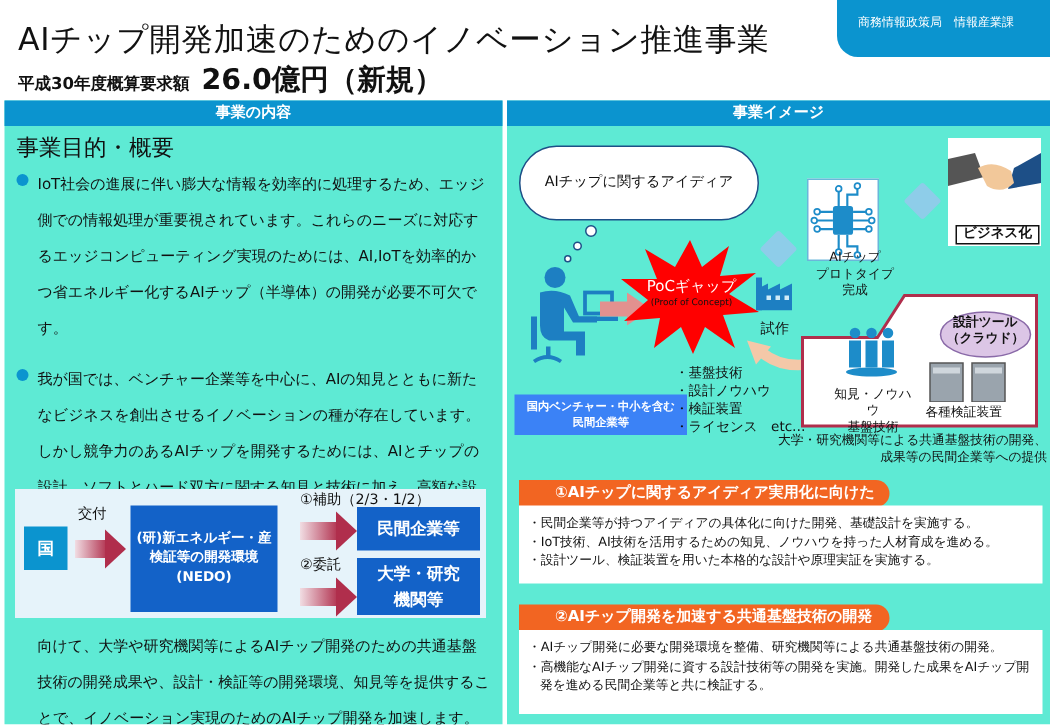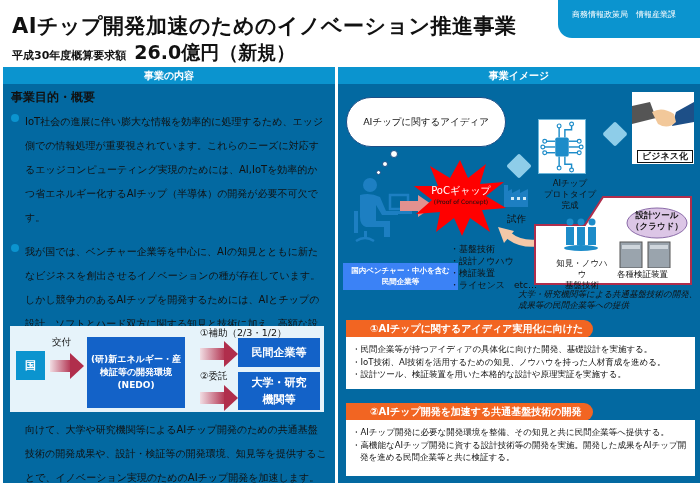--- a/index.html
+++ b/index.html
@@ -1,26 +1,26 @@
 <!DOCTYPE html>
 <html><head>
 <meta charset="utf-8">
 <style>
   * { box-sizing: border-box; margin: 0; padding: 0; }
   body { width: 700px; height: 483px; background: #ffffff; font-family: "DejaVu Sans", sans-serif; position: relative; overflow: hidden; color: #111; }
-  .title { position: absolute; left: 12px; top: 12px; font-size: 21px; font-weight: bold; letter-spacing: 0.5px; color: #111; }
+  .title { position: absolute; left: 12px; top: 12px; font-size: 21px; font-weight: normal; letter-spacing: 0.5px; color: #111; }
   .subtitle { position: absolute; left: 12px; top: 40px; display: flex; align-items: baseline; }
   .subtitle .label { font-size: 11px; font-weight: bold; }
   .subtitle .amount { font-size: 19px; font-weight: bold; margin-left: 8px; }
   .contact { position: absolute; left: 558px; top: 0; width: 142px; height: 38px; background: #0b94cf; border-bottom-left-radius: 14px; color: #fff; font-size: 8px; padding: 9px 0 0 14px; line-height: 12px; }
-  .panel { position: absolute; top: 67px; height: 416px; background: #0369a1; }
+  .panel { position: absolute; top: 67px; height: 416px; background: #5eead4; }
   .panel.left { left: 3px; width: 332px; }
   .panel.right { left: 338px; width: 362px; }
   .panel-header { height: 17px; background: #0b94cf; color: #fff; font-size: 10px; font-weight: bold; text-align: center; line-height: 17px; }
-  .section-title { font-size: 12px; font-weight: bold; margin: 5px 0 0 8px; }
+  .section-title { font-size: 15px; font-weight: normal; margin: 5px 0 0 8px; }
   .bullet { position: relative; font-size: 10px; line-height: 24px; margin: 4px 8px 0 22px; }
   .bullet::before { content: ""; position: absolute; left: -14px; top: 4px; width: 8px; height: 8px; border-radius: 50%; background: #0b94cf; }
   .gap { height: 6px; }
   .flow { position: absolute; left: 10px; top: 326px; width: 314px; height: 86px; background: #e6f3fa; }
   .kuni { position: absolute; left: 6px; top: 25px; width: 29px; height: 29px; background: #0b94cf; color: #fff; font-size: 11px; font-weight: bold; text-align: center; line-height: 29px; }
   .arrow { position: absolute; height: 18px; }
   .arrow .shaft { position: absolute; left: 0; top: 3px; height: 12px; background: linear-gradient(to right, #f1dde3, #b02e4c); }
   .arrow .head { position: absolute; top: -4px; width: 0; height: 0; border-top: 13px solid transparent; border-bottom: 13px solid transparent; border-left: 14px solid #b02e4c; }
   .lbl { position: absolute; font-size: 9.5px; color: #111; }
   .nedo { position: absolute; left: 77px; top: 11px; width: 98px; height: 71px; background: #1362c8; color: #fff; font-size: 9px; font-weight: bold; text-align: center; line-height: 13px; padding-top: 16px; }
@@ -31,21 +31,21 @@
   .poc { position: absolute; left: 414px; top: 160px; width: 92px; height: 76px; }
   .poc-text { position: absolute; left: 430px; top: 184px; width: 62px; text-align: center; color: #fff; font-weight: normal; }
   .factory { position: absolute; left: 503px; top: 183px; width: 26px; height: 24px; }
   .chipbox { position: absolute; left: 538px; top: 119px; width: 48px; height: 55px; background: #fff; border: 1px solid #6bb6da; }
   .hand { position: absolute; left: 632px; top: 92px; width: 62px; height: 72px; background: #fff; }
   .biz-label { position: absolute; left: 637px; top: 150px; width: 56px; height: 13px; border: 1px solid #111; font-size: 9px; font-weight: bold; text-align: center; line-height: 11px; background: #fff; }
   .blue-arrow { position: absolute; width: 18px; height: 18px; background: #8ecde9; transform: rotate(45deg); border-radius: 2px; }
   .venture { position: absolute; left: 343px; top: 263px; width: 115px; height: 27px; background: #3b82f6; color: #fff; font-size: 7.5px; text-align: center; line-height: 11px; padding-top: 2px; font-weight: bold; }
   .list { position: absolute; left: 450px; top: 243px; font-size: 9px; line-height: 12px; }
   .univ-box { position: absolute; left: 533px; top: 195px; width: 160px; height: 91px; }
-  .univ-caption { position: absolute; left: 518px; top: 289px; width: 180px; text-align: left; font-size: 8.5px; line-height: 11px; font-style: italic; }
+  .univ-caption { position: absolute; left: 518px; top: 289px; width: 180px; text-align: right; font-size: 8.5px; line-height: 11px; }
   .orange-head { position: absolute; left: 346px; height: 18px; background: #f26522; color: #fff; font-size: 10px; font-weight: bold; line-height: 18px; padding-left: 24px; border-radius: 0 10px 10px 0; }
   .white-box { position: absolute; left: 346px; width: 349px; background: #fff; font-size: 8.5px; line-height: 12.5px; padding: 6px 6px 0 6px; }
   .white-box div { padding-left: 8px; text-indent: -8px; }
 </style>
 </head>
 <body>
 
 <div class="title">AIチップ開発加速のためのイノベーション推進事業</div>
 <div class="subtitle">
   <span class="label">平成30年度概算要求額</span>
@@ -162,21 +162,21 @@
       <circle cx="42" cy="22" r="2"></circle>
         <circle cx="44" cy="28" r="2"></circle>
         <circle cx="42" cy="34" r="2"></circle>
       <circle cx="21" cy="6" r="2"></circle>
         <circle cx="34" cy="4" r="2"></circle>
       <circle cx="21" cy="50" r="2"></circle>
         <circle cx="34" cy="52" r="2"></circle>
     </g>
   </svg>
 </div>
-<div class="lbl" style="left:540px;top:178px;font-size:8.5px;line-height:11px;text-align:center;width:60px">
+<div class="lbl" style="left:540px;top:167px;font-size:8.5px;line-height:11px;text-align:center;width:60px">
   <div>AIチップ</div>
   <div>プロトタイプ完成</div>
 </div>
 
 <div class="hand">
   <svg viewBox="0 0 62 50" style="width:62px;height:50px">
     <polygon points="0,14 18,10 24,26 0,32" fill="#555"></polygon>
     <polygon points="62,10 44,20 40,34 62,30" fill="#1d4f87"></polygon>
     <path d="M20 20 Q30 14 42 22 L44 30 Q36 38 26 32 Z" fill="#f2c89a"></path>
   </svg>
@@ -238,15 +238,15 @@
 
 <div class="orange-head" style="top:320px;width:247px">①AIチップに関するアイディア実用化に向けた開発</div>
 <div class="white-box" style="top:337px;height:52px">
   <div>・民間企業等が持つアイディアの具体化に向けた開発、基礎設計を実施する。</div>
   <div>・IoT技術、AI技術を活用するための知見、ノウハウを持った人材育成を進める。</div>
   <div>・設計ツール、検証装置を用いた本格的な設計や原理実証を実施する。</div>
 </div>
 
 <div class="orange-head" style="top:403px;width:247px">②AIチップ開発を加速する共通基盤技術の開発</div>
 <div class="white-box" style="top:420px;height:56px">
-  <div>・AIチップ開発に必要な開発環境を整備、その知見と共に民間企業等へ提供する。</div>
+  <div>・AIチップ開発に必要な開発環境を整備、研究機関等による共通基盤技術の開発。</div>
   <div>・高機能なAIチップ開発に資する設計技術等の開発を実施。開発した成果をAIチップ開発を進める民間企業等と共に検証する。</div>
 </div>
 
 </body></html>

